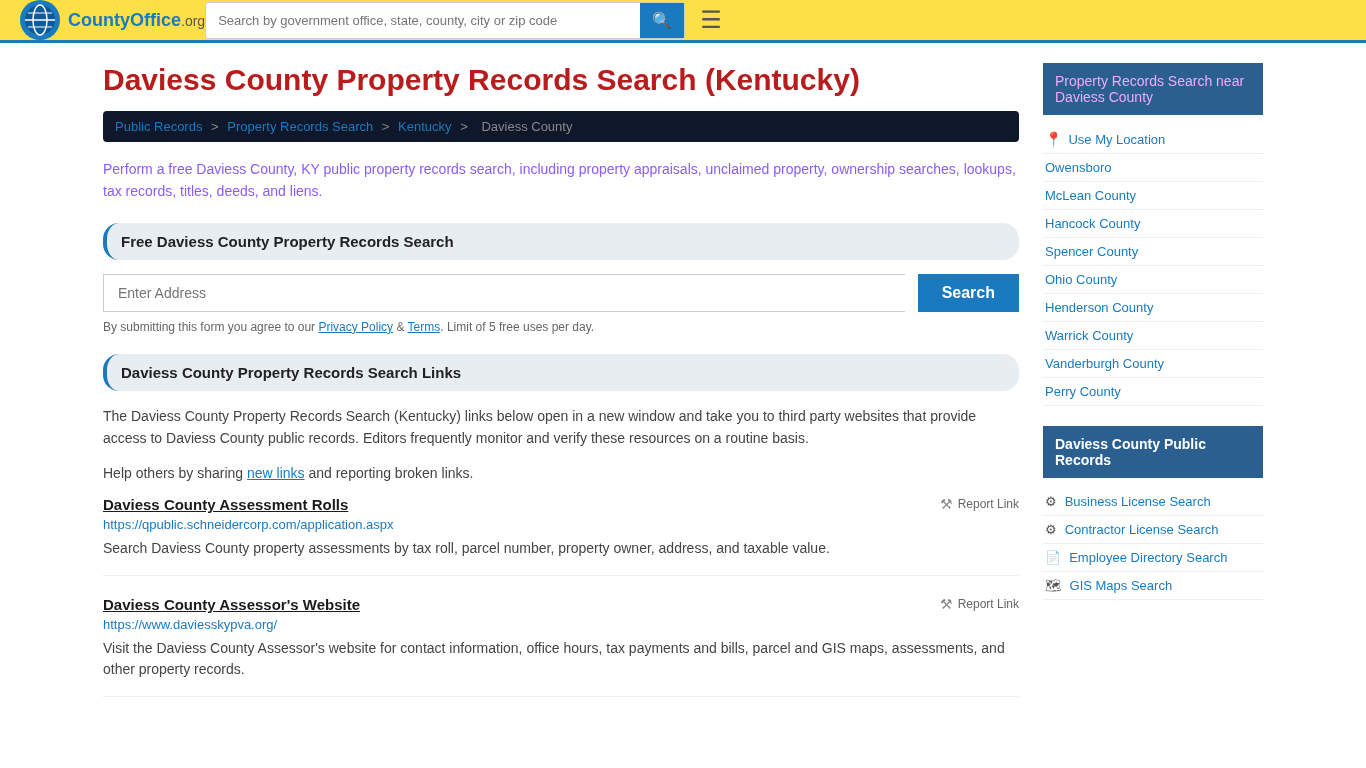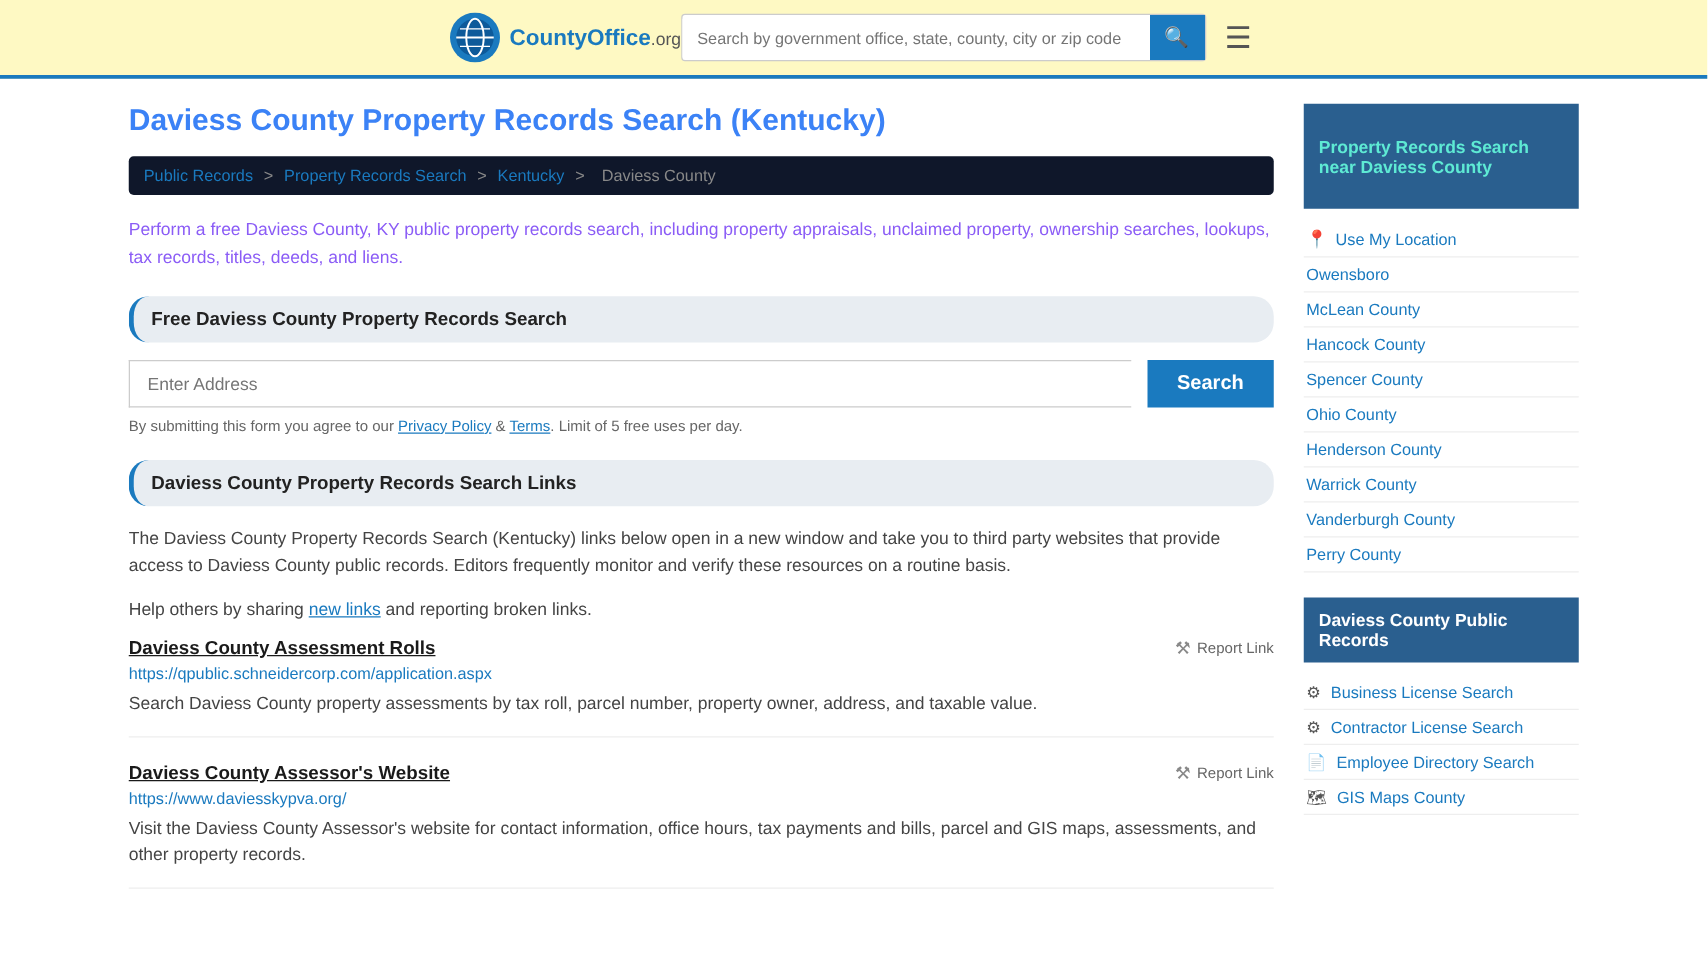--- a/index.html
+++ b/index.html
@@ -1,25 +1,25 @@
 <!DOCTYPE html>
 <html><head>
   <meta charset="utf-8">
   <style>
     * { margin: 0; padding: 0; box-sizing: border-box; }
     body { font-family: Arial, sans-serif; font-size: 14px; color: #333; background: #fff; }
 
     
     .header {
-      background: #fef9c3;
+      background: #fde047;
       border-bottom: 3px solid #1a7abf;
-      padding: 10px 20px;
-      display: flex;
-      align-items: center;
-      justify-content: center;
+      padding: 0 20px;
+      display: flex;
+      align-items: center;
+      justify-content: flex-start;
     }
     .logo-area {
       display: flex;
       align-items: center;
       gap: 8px;
     }
     .logo-icon {
       width: 40px;
       height: 40px;
     }
@@ -27,21 +27,21 @@
       display: flex;
       align-items: center;
       gap: 10px;
     }
     .search-bar-header {
       display: flex;
       align-items: center;
       border: 1px solid #ccc;
       border-radius: 3px;
       background: #fff;
-      width: 420px;
+      width: 480px;
     }
     .search-bar-header input {
       border: none;
       outline: none;
       padding: 8px 12px;
       font-size: 13px;
       width: 100%;
       color: #999;
     }
     .search-bar-header button {
@@ -70,23 +70,23 @@
     .content-area {
       flex: 1;
     }
     .sidebar {
       width: 220px;
       flex-shrink: 0;
     }
 
     
     .page-title {
-      font-size: 24px;
+      font-size: 30px;
       font-weight: bold;
-      color: #3b82f6;
+      color: #b91c1c;
       margin-bottom: 14px;
     }
 
     
     .breadcrumb {
       background: #0f172a;
       padding: 8px 12px;
       font-size: 13px;
       color: #555;
       margin-bottom: 16px;
@@ -203,24 +203,24 @@
     }
     .link-description {
       font-size: 14px;
       color: #444;
       line-height: 1.5;
     }
 
     
     .sidebar-section-title {
       background: #2a5f8f;
-      color: #5eead4;
-      padding: 26px 12px;
-      font-size: 14px;
-      font-weight: bold;
+      color: #f0abfc;
+      padding: 10px 12px;
+      font-size: 14px;
+      font-weight: normal;
       margin-bottom: 10px;
     }
     .sidebar-item {
       padding: 6px 2px;
       border-bottom: 1px solid #eee;
     }
     .sidebar-item a {
       color: #1a7abf;
       text-decoration: none;
       font-size: 13px;
@@ -393,17 +393,17 @@
     <div class="sidebar-public-item">
       <span class="icon-gear">⚙</span>
       <a href="#">Contractor License Search</a>
     </div>
     <div class="sidebar-public-item">
       <span class="icon-doc">📄</span>
       <a href="#">Employee Directory Search</a>
     </div>
     <div class="sidebar-public-item">
       <span class="icon-map">🗺</span>
-      <a href="#">GIS Maps County</a>
+      <a href="#">GIS Maps Search</a>
     </div>
 
   </div>
 </div>
 
 </body></html>

